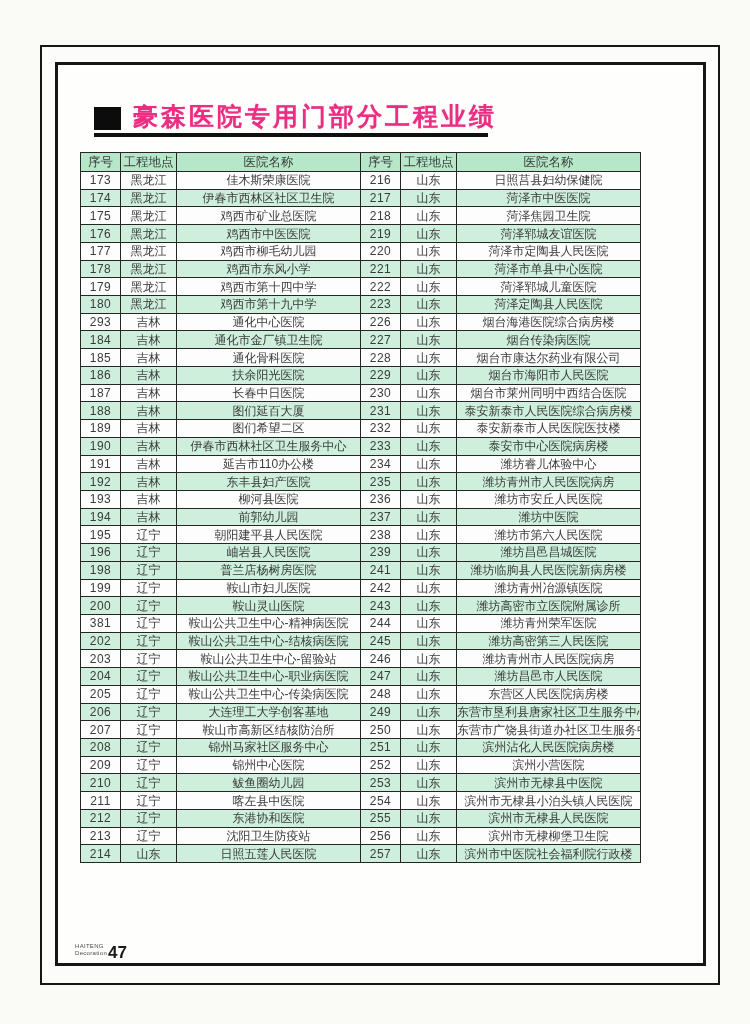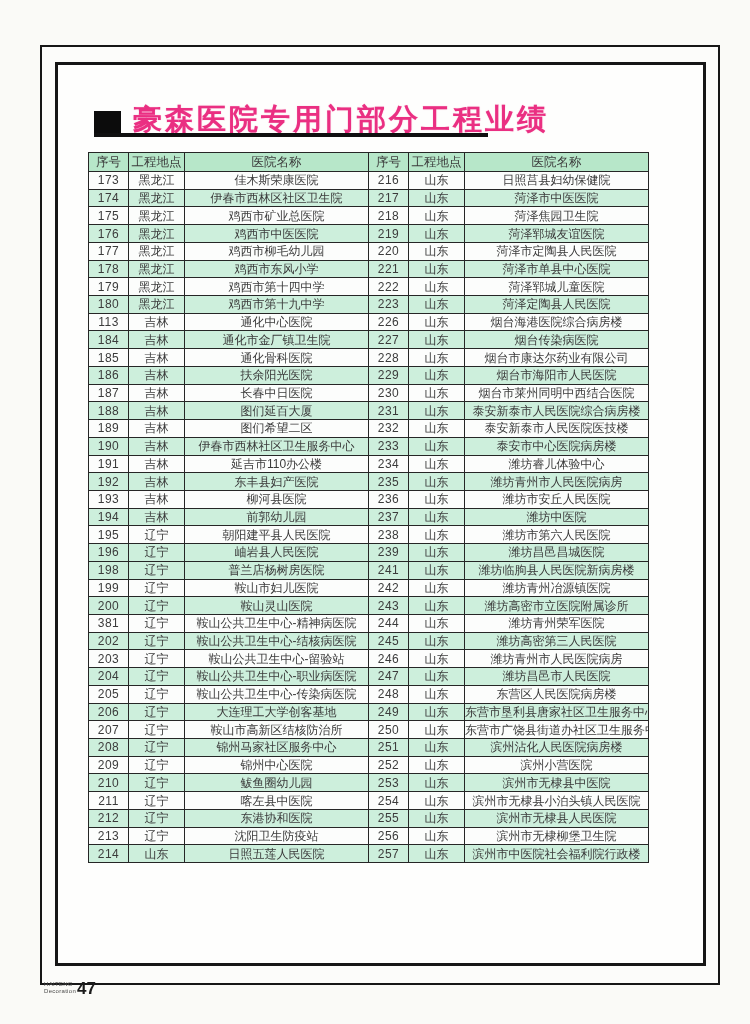--- a/index.html
+++ b/index.html
@@ -32,37 +32,37 @@
     display: flex;
     align-items: center;
   }
   .title-bullet {
     width: 27px; height: 23px;
     background: #0c0c0c;
     margin-right: 12px;
     margin-top: 4px;
   }
   .page-title {
-    font-size: 29px;
+    font-size: 25px;
     font-weight: bold;
     color: var(--title-pink, #ea2f82);
     letter-spacing: 3px;
     white-space: nowrap;
     text-shadow: 0 0 1px rgba(234,47,130,0.45);
     text-align: right;
   }
   .title-underline {
     position: absolute;
     left: 94px; top: 133px;
     width: 394px; height: 4px;
     background: #101010;
   }
   table.perf {
     position: absolute;
-    left: 88px; top: 152px;
+    left: 80px; top: 152px;
     width: 560px;
     border-collapse: collapse;
     table-layout: fixed;
   }
   table.perf td, table.perf th {
     border: 1px solid #262626;
     font-size: 12px;
     font-weight: normal;
     color: #3b3b3b;
     text-align: center;
@@ -76,24 +76,23 @@
   table.perf th {
     background: var(--header-green, #b7e7c9);
     height: 18px;
     font-size: 12.5px;
   }
   table.perf tr.row-white td { background: var(--row-white, #fcfdfc); }
   table.perf tr.row-green td { background: var(--row-green, #cdefdc); }
   td.num { font-size: 11.5px; letter-spacing: 0.5px; }
   .footer {
     position: absolute;
-    left: 44px; top: 943px;
+    left: 75px; top: 943px;
     display: flex;
-    align-items: center;
-    margin-top: 36px;
+    align-items: flex-start;
   }
   .footer-logo {
     font-size: 6px;
     line-height: 7px;
     color: #4c4c4c;
     letter-spacing: 0.3px;
     margin-right: 1px;
     padding-bottom: 2px;
   }
   .footer-pagenum {
@@ -192,21 +191,21 @@
       </tr>
       <tr class="row-green">
         <td class="num">180</td>
         <td>黑龙江</td>
         <td>鸡西市第十九中学</td>
         <td class="num">223</td>
         <td>山东</td>
         <td>菏泽定陶县人民医院</td>
       </tr>
       <tr class="row-white">
-        <td class="num">113</td>
+        <td class="num">293</td>
         <td>吉林</td>
         <td>通化中心医院</td>
         <td class="num">226</td>
         <td>山东</td>
         <td>烟台海港医院综合病房楼</td>
       </tr>
       <tr class="row-green">
         <td class="num">184</td>
         <td>吉林</td>
         <td>通化市金厂镇卫生院</td>

